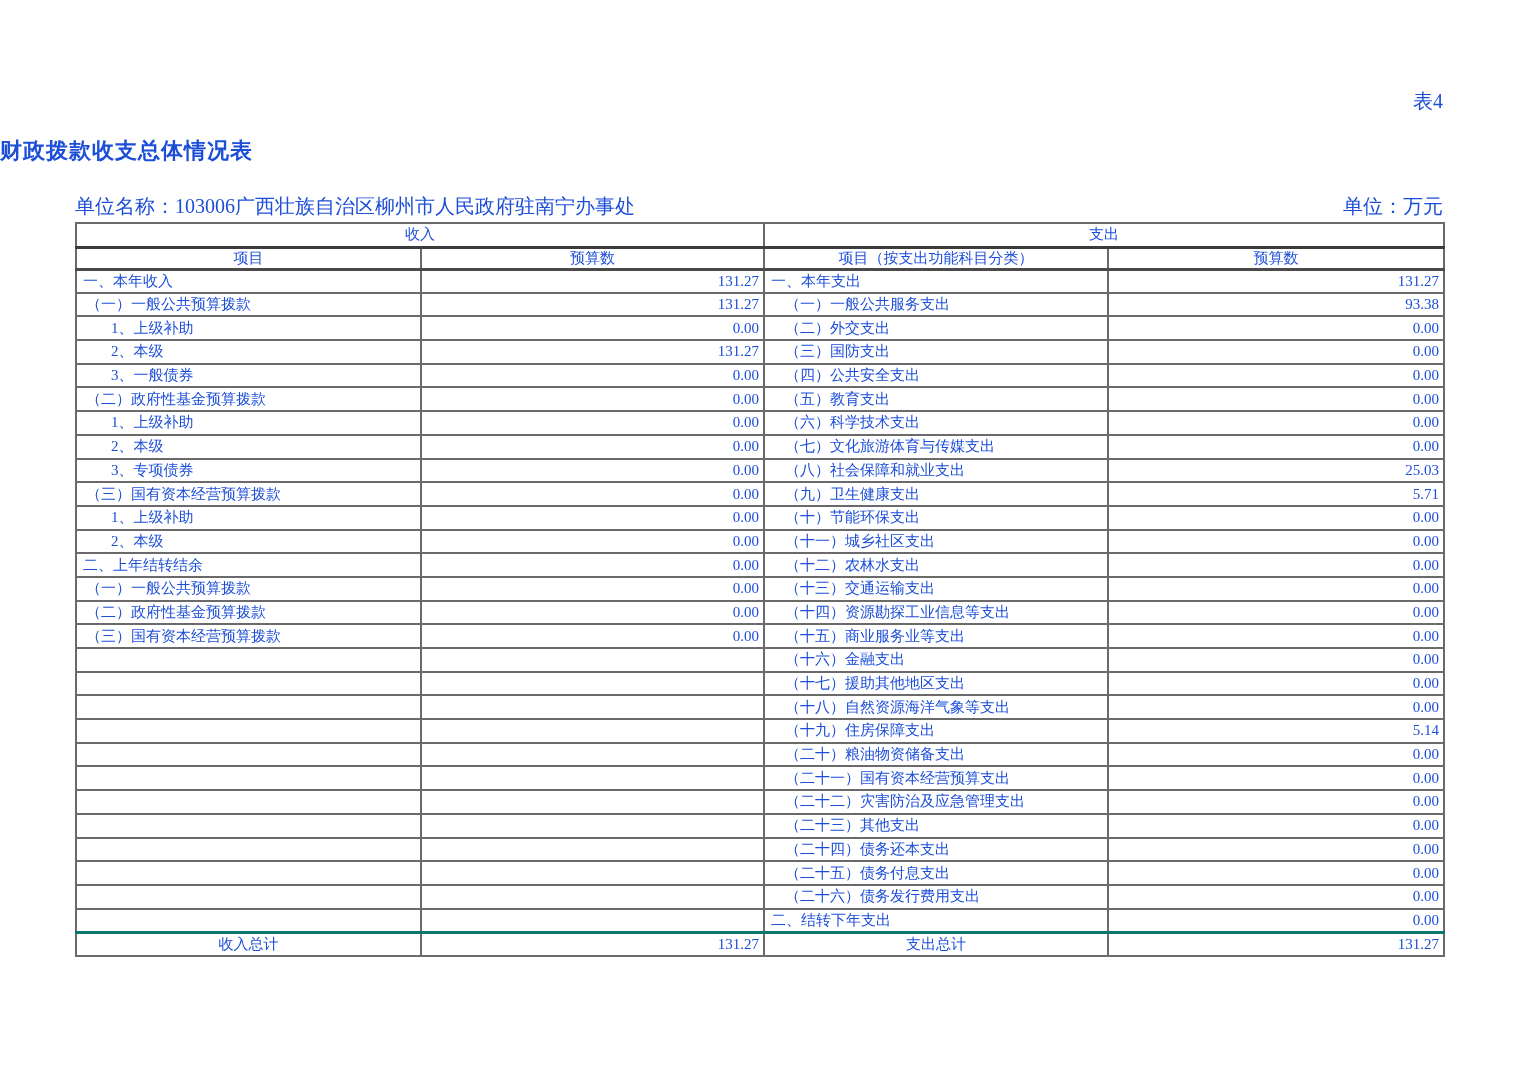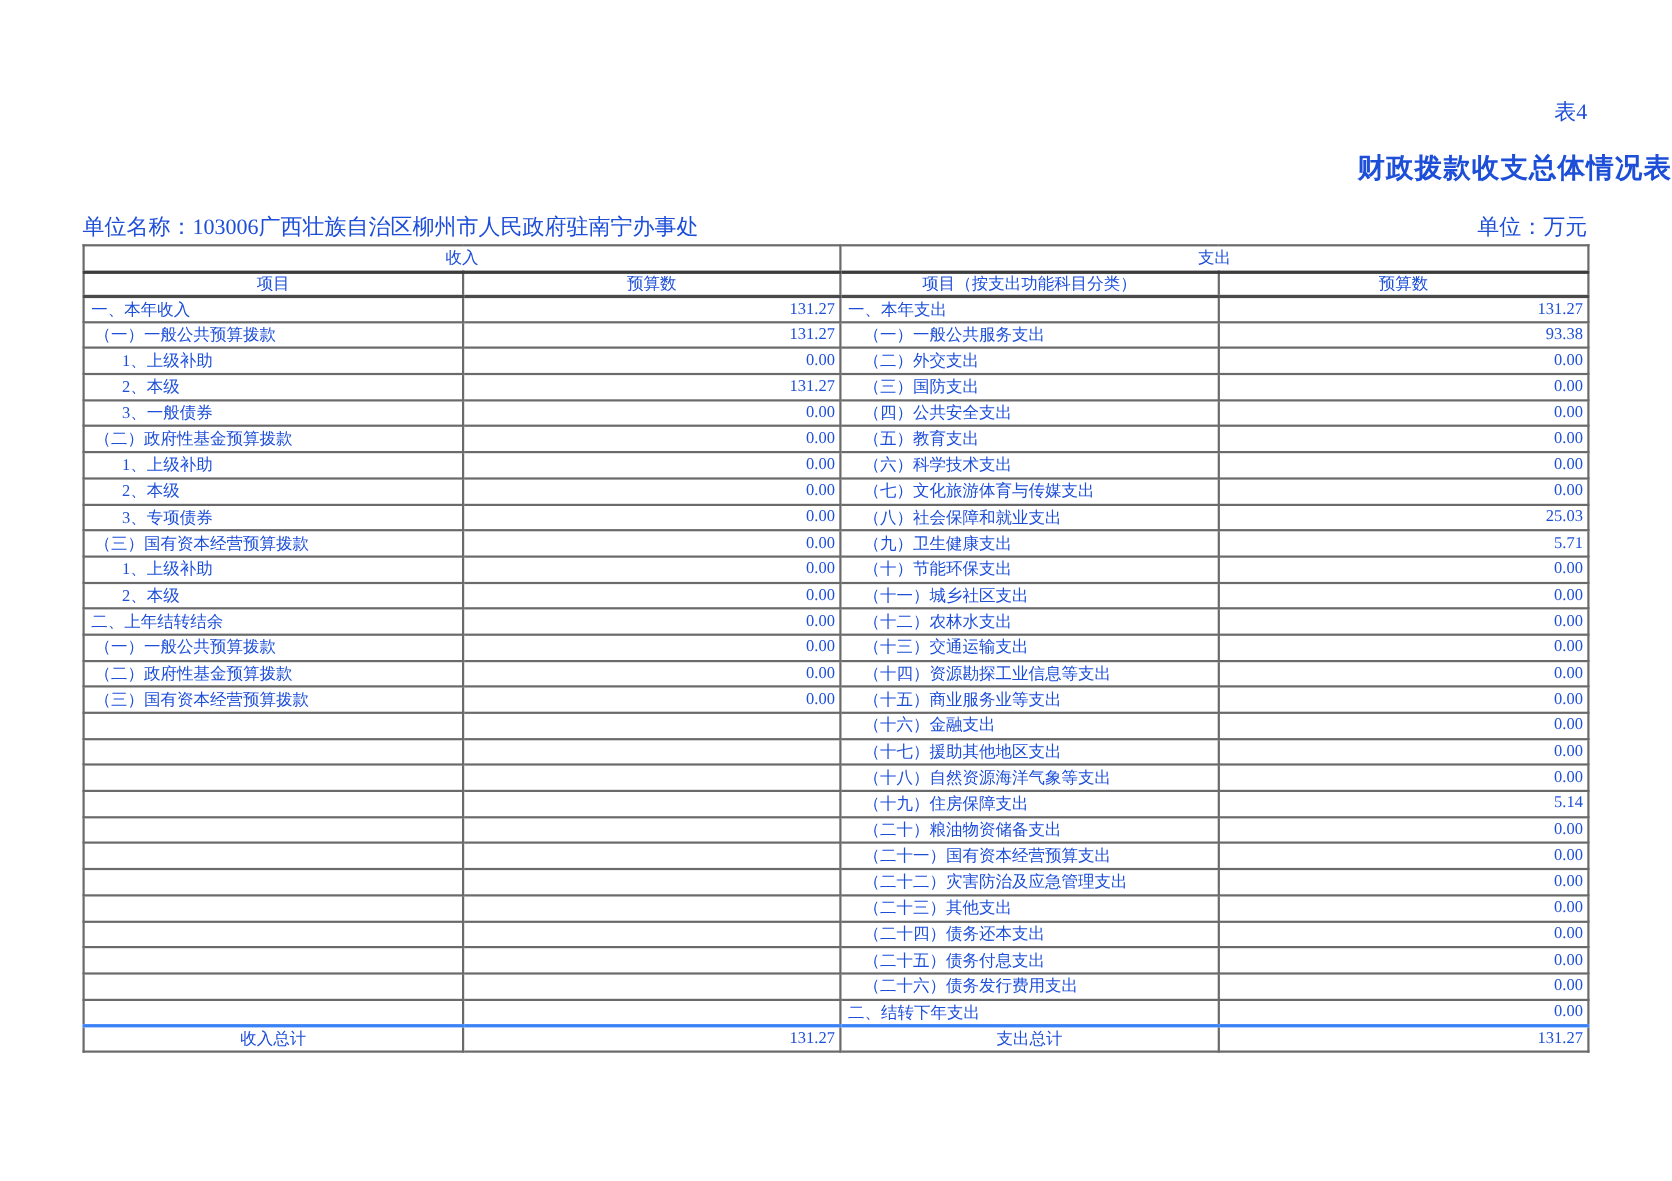--- a/index.html
+++ b/index.html
@@ -17,22 +17,22 @@
     position: absolute;
     top: 88px;
     right: 77px;
     font-size: 20px;
   }
   .doc-title {
     position: absolute;
     top: 136px;
     left: 0;
     width: 100%;
-    text-align: right;
-    font-size: 25px;
+    text-align: left;
+    font-size: 22px;
     font-weight: bold;
     letter-spacing: 1px;
   }
   .meta-row {
     position: absolute;
     top: 193px;
     left: 75px;
     width: 1368px;
     display: flex;
     justify-content: space-between;
@@ -51,21 +51,21 @@
     border: 2px solid #6a6a6a;
     font-weight: normal;
     white-space: nowrap;
     overflow: hidden;
   }
   .budget-table { border: 2px solid #3c3c3c; }
   .budget-table tr.h1 th { border-bottom: 3px solid #3c3c3c; height: 24px; text-align: center; }
   .budget-table tr.h2 th { border-bottom: 3px solid #4a4a4a; height: 19px; text-align: center; }
   .budget-table tr.data-row { height: 23.7px; }
   .budget-table tr.total-row { height: 24px; }
-  .budget-table tr.total-row td { border-top: 3px solid #3b82f6; }
+  .budget-table tr.total-row td { border-top: 3px solid #0f766e; }
   .budget-table td.item { text-align: left; }
   .budget-table td.item.l0 { padding-left: 6px; }
   .budget-table td.item.in.l1 { padding-left: 9px; }
   .budget-table td.item.in.l2 { padding-left: 34px; }
   .budget-table td.item.ex.l1 { padding-left: 20px; }
   .budget-table td.value { text-align: right; padding-right: 4px; border-radius: 10px; }
   .budget-table td.total-label { text-align: center; }
   .page-number {
     position: absolute;
     top: 1028px;

